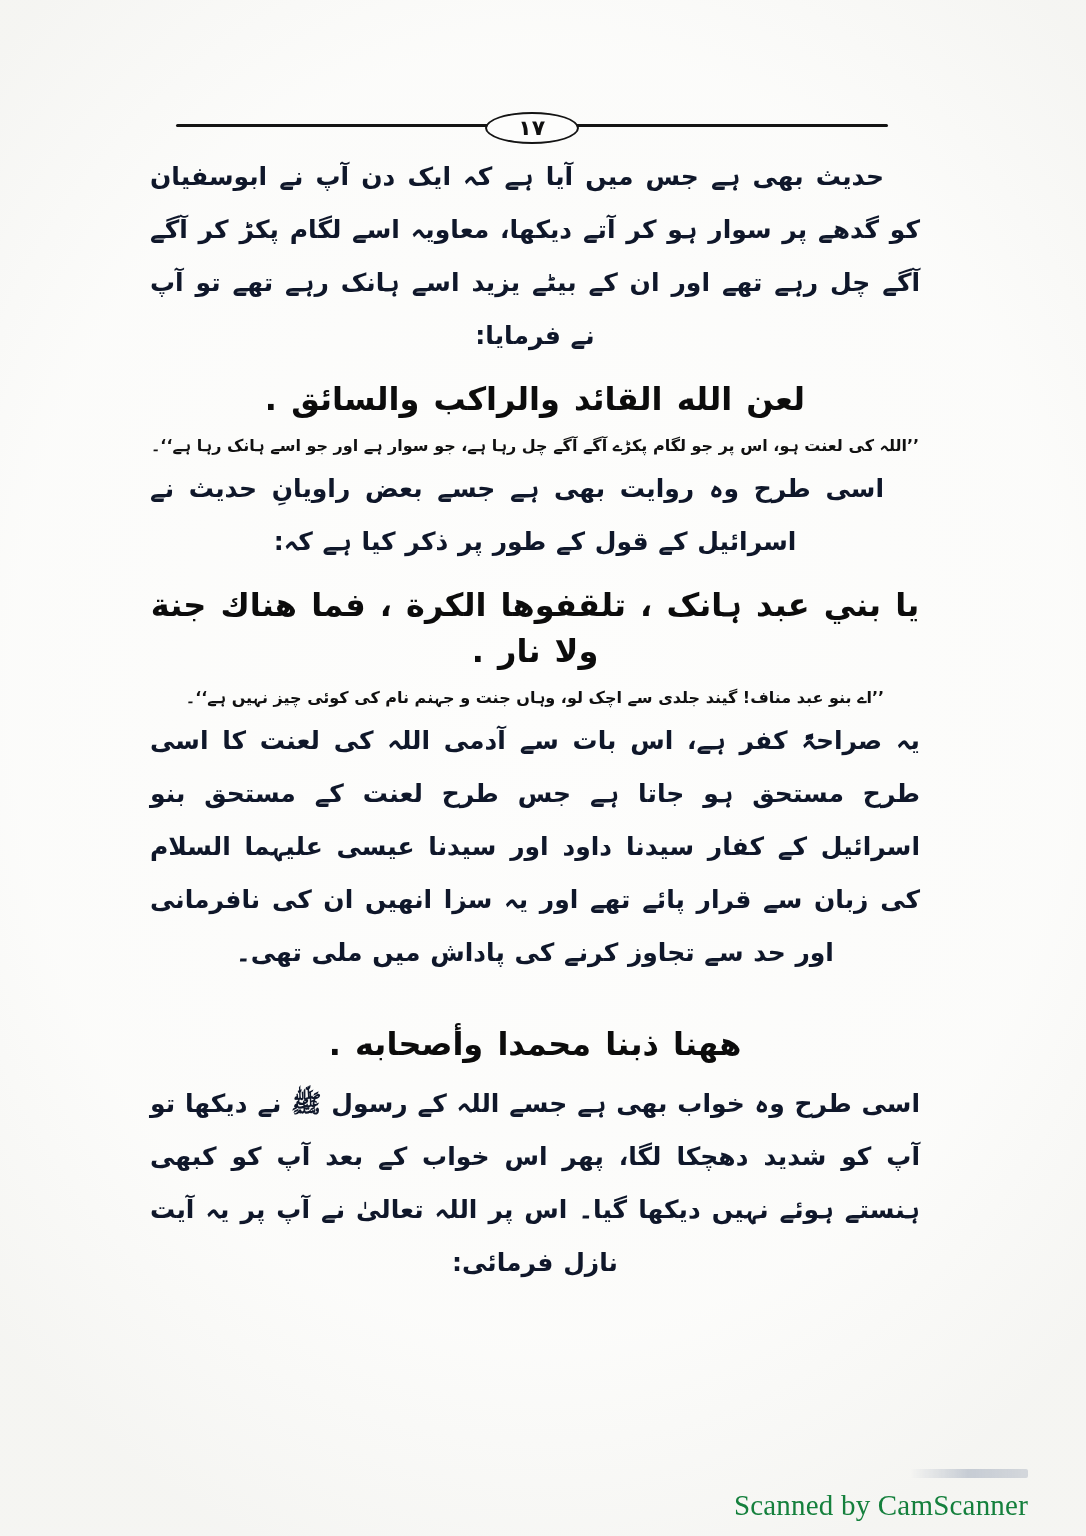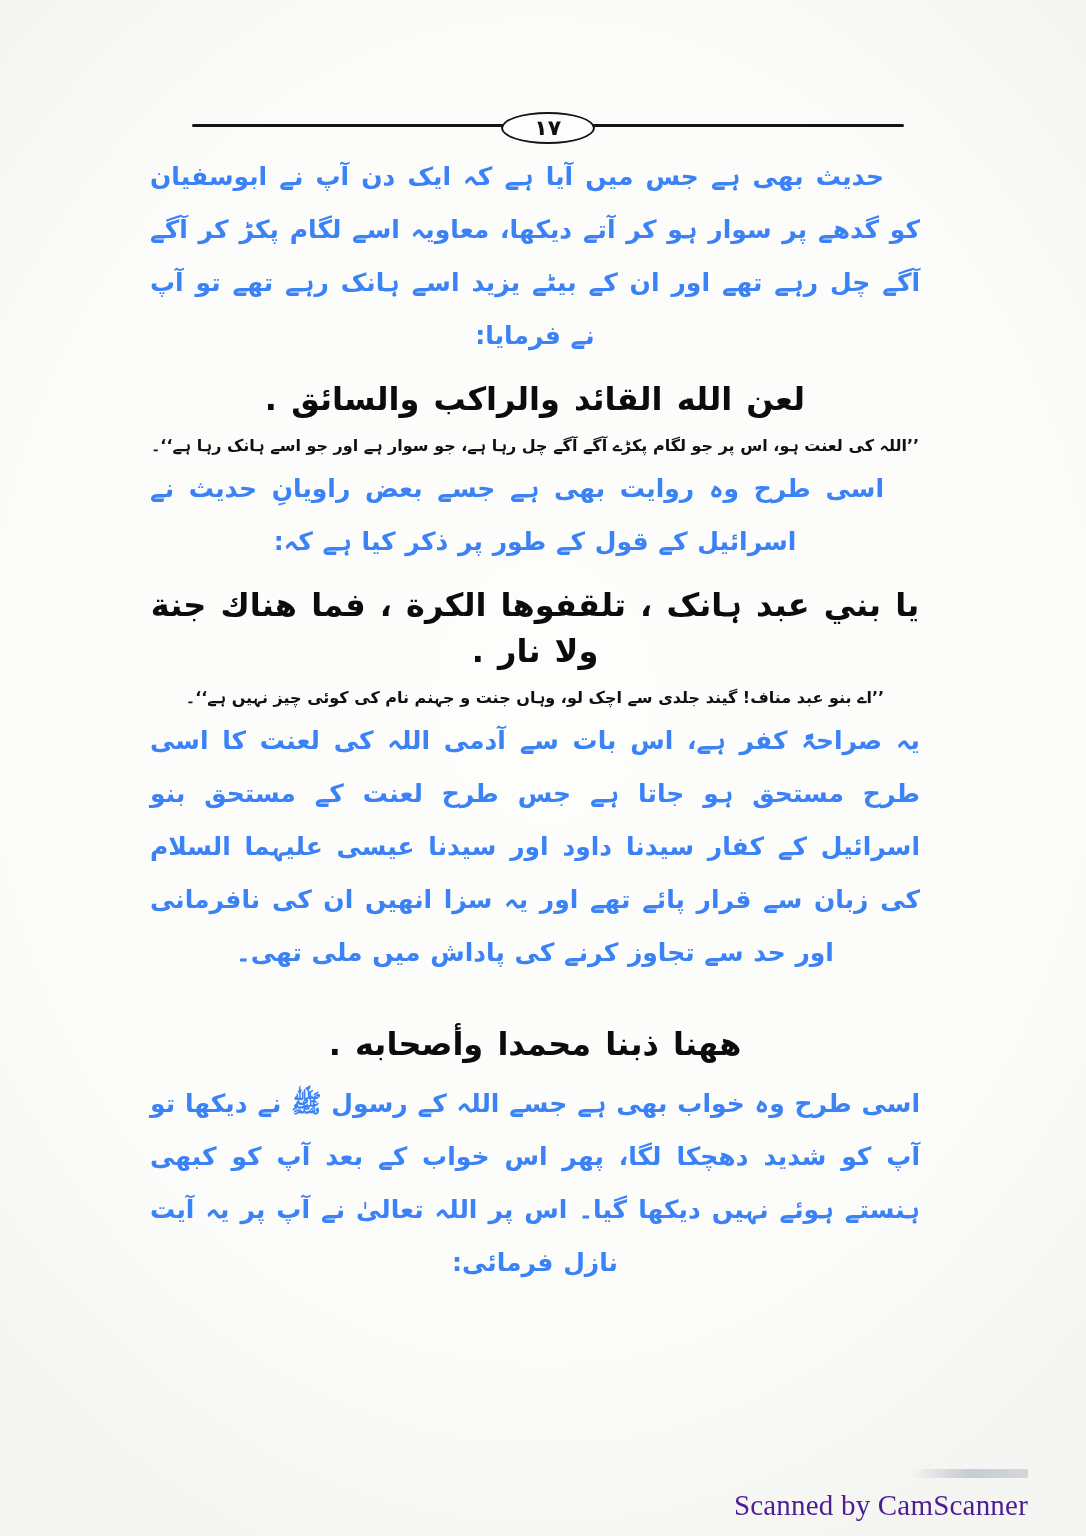--- a/index.html
+++ b/index.html
@@ -25,21 +25,21 @@
     inset: 0;
     pointer-events: none;
     background:
       radial-gradient(ellipse 70% 60% at 50% 45%, rgba(255,255,255,0) 0%, rgba(250,250,248,0.5) 70%, rgba(244,244,241,0.9) 100%);
   }
 
   
   .header-rule {
     position: absolute;
     top: 112px;
-    left: 192px;
+    left: 176px;
     width: 712px;
     height: 26px;
   }
   .header-rule .line-left,
   .header-rule .line-right {
     position: absolute;
     top: 12px;
     height: 3px;
     background: #141414;
   }
@@ -79,21 +79,21 @@
     direction: rtl;
   }
 
   .blk { margin: 0 0 2px 0; }
 
   
   .urdu {
     font-family: "DejaVu Sans", "Liberation Sans", sans-serif;
     font-size: 25px;
     line-height: 53px;
-    color: #3b82f6;
+    color: #0f172a;
     text-align: justify;
     text-align-last: center;
     font-weight: 600;
     letter-spacing: -0.3px;
     word-spacing: 1px;
   }
   .urdu.first-line-indent { text-indent: 36px; }
 
   
   .arabic {
@@ -128,21 +128,21 @@
     bottom: 14px;
     left: 0;
     right: 0;
     text-align: left;
     direction: ltr;
     padding-right: 58px;
   }
   .footer .camscanner {
     font-family: "Liberation Serif", "DejaVu Serif", serif;
     font-size: 29px;
-    color: #4c1d95;
+    color: #15803d;
     letter-spacing: 0.2px;
     float: right;
   }
   .footer .smudge {
     position: absolute;
     right: 58px;
     bottom: 44px;
     width: 118px;
     height: 9px;
     background: linear-gradient(90deg, rgba(200,205,212,0.0), rgba(173,182,196,0.65), rgba(150,160,178,0.35));

